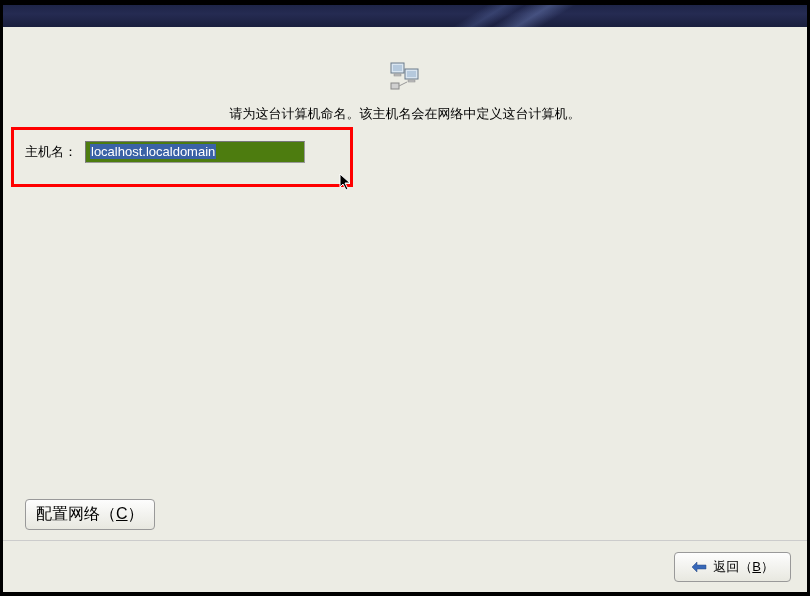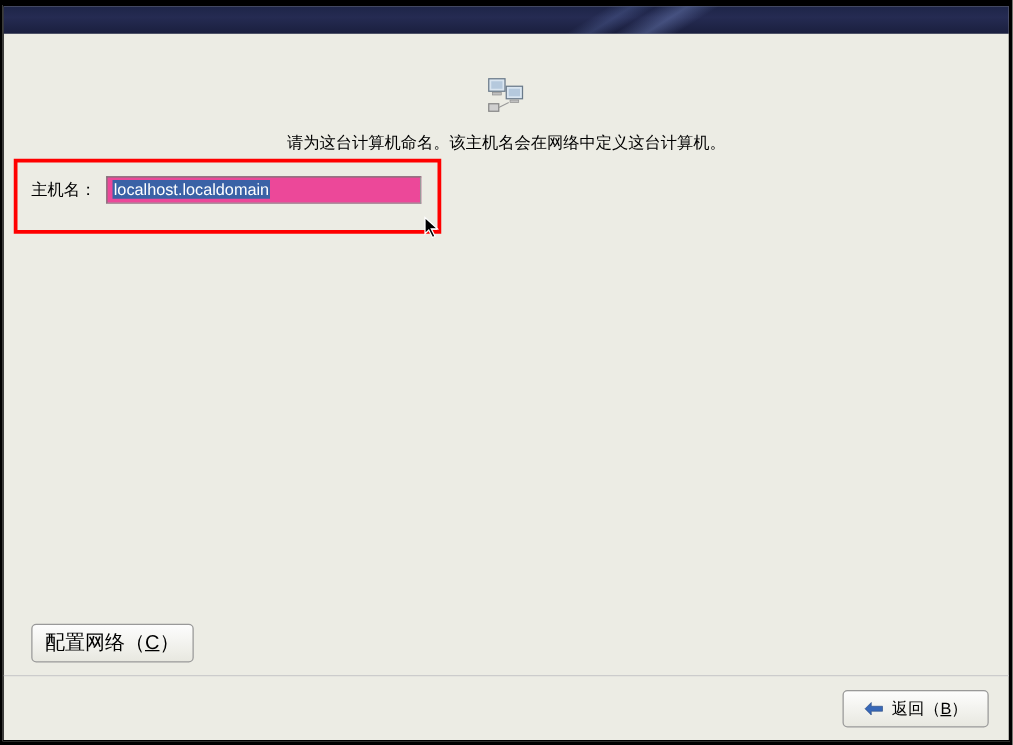--- a/index.html
+++ b/index.html
@@ -95,26 +95,26 @@
       align-items: center;
       gap: 8px;
       padding-left: 14px;
     }
     .hostname-label {
       color: #000;
       font-size: 13px;
       white-space: nowrap;
     }
     .hostname-input {
-      width: 252px;
+      width: 220px;
       height: 22px;
       border: 1px solid #999;
       border-top-color: #777;
       border-left-color: #777;
-      background: #ec4899;
+      background: #4d7c0f;
       padding: 2px 4px;
       font-size: 13px;
       font-family: inherit;
       outline: none;
     }
     .hostname-input .selected-text {
       background: #3a62a6;
       color: #fff;
       padding: 0 1px;
     }

